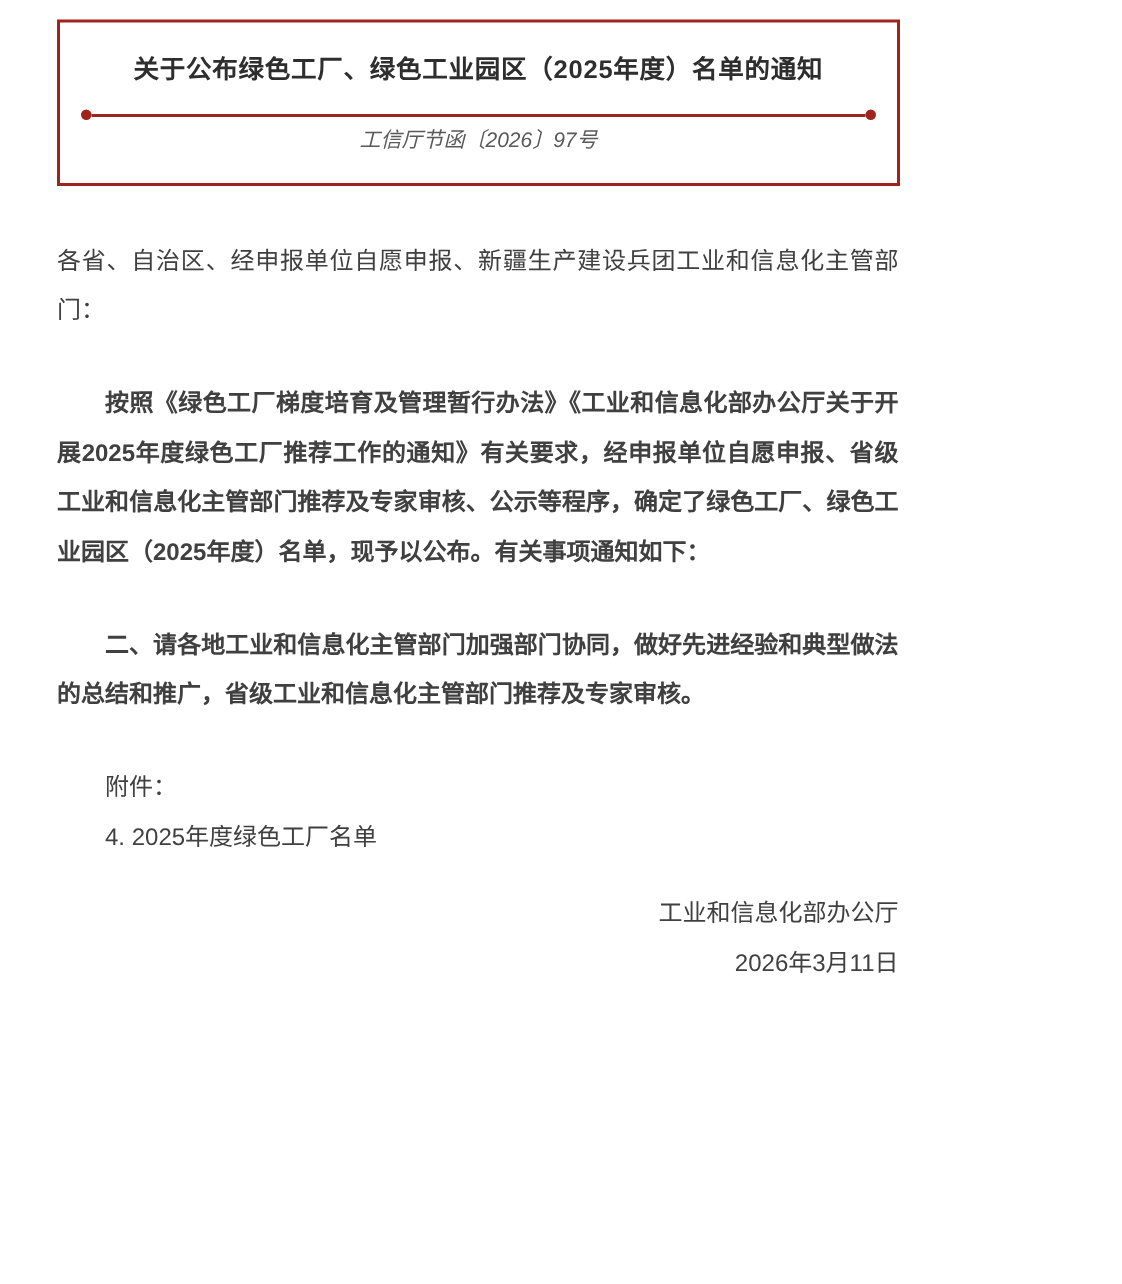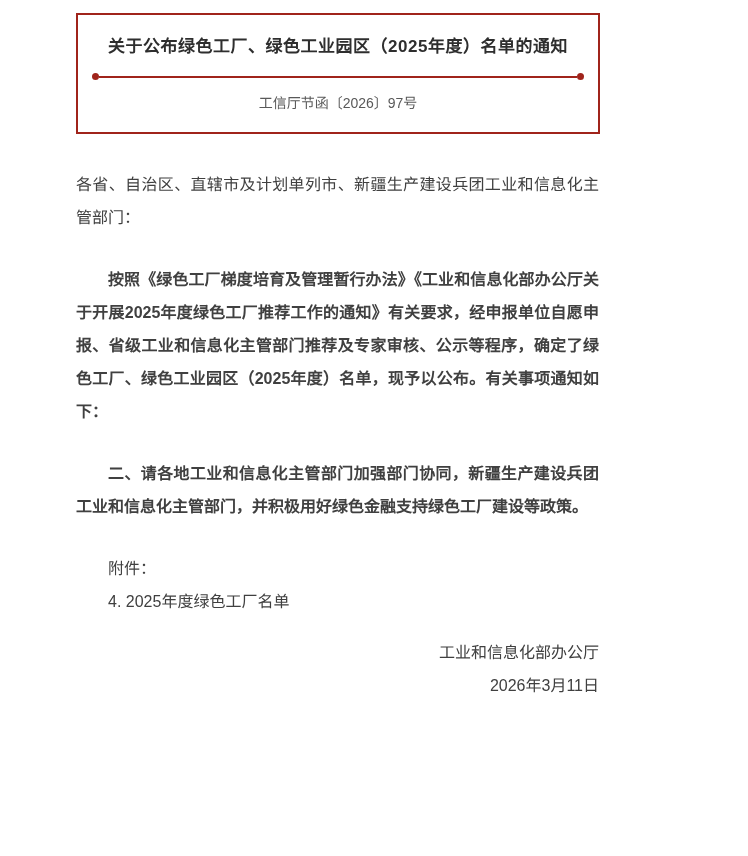--- a/index.html
+++ b/index.html
@@ -6,21 +6,20 @@
   html, body {
     background: #ffffff;
     font-family: "Liberation Sans", "DejaVu Sans", sans-serif;
   }
   .page {
     position: relative;
     width: 632px;
     height: 856px;
     background: #ffffff;
     overflow: hidden;
-    padding-left: 38px;
   }
   
   .header-box {
     margin: 13px 32px 0 38px;
     border: 2px solid #a0241b;
     padding: 20px 12px 20px 12px;
   }
   .doc-title {
     text-align: center;
     font-size: 17px;
@@ -43,22 +42,23 @@
   }
   .divider-line {
     flex: 1 1 auto;
     height: 2px;
     background: #a0241b;
   }
   .doc-number {
     text-align: center;
     font-size: 14px;
     color: #595959;
-    margin-top: 14px;
+    margin-top: 4px;
     line-height: 18px;
+    font-style: italic;
   }
   
   .content {
     padding: 34px 33px 0 38px;
     font-size: 16px;
     line-height: 33px;
     color: #404040;
     text-align: justify;
   }
   .content p { margin: 0 0 29px 0; }
@@ -90,26 +90,26 @@
     <div class="title-divider">
       <span class="divider-dot"></span>
       <span class="divider-line"></span>
       <span class="divider-dot"></span>
     </div>
     <div class="doc-number">工信厅节函〔2026〕97号</div>
   </div>
 
   <div class="content">
 
-    <p>各省、自治区、直辖市及计划单列市、新疆生产建设兵团工业和信息化主管部门：</p>
+    <p>各省、自治区、经申报单位自愿申报、新疆生产建设兵团工业和信息化主管部门：</p>
 
     <p class="para-indent">按照《绿色工厂梯度培育及管理暂行办法》《工业和信息化部办公厅关于开展2025年度绿色工厂推荐工作的通知》有关要求，经申报单位自愿申报、省级工业和信息化主管部门推荐及专家审核、公示等程序，确定了绿色工厂、绿色工业园区（2025年度）名单，现予以公布。有关事项通知如下：</p>
 
 
-    <p class="para-indent">二、请各地工业和信息化主管部门加强部门协同，新疆生产建设兵团工业和信息化主管部门，并积极用好绿色金融支持绿色工厂建设等政策。</p>
+    <p class="para-indent">二、请各地工业和信息化主管部门加强部门协同，做好先进经验和典型做法的总结和推广，省级工业和信息化主管部门推荐及专家审核。</p>
 
     <div class="attachments">
       <div class="attach-line">附件：</div>
       <div class="attach-line">4. 2025年度绿色工厂名单</div>
     </div>
 
     <div class="signature">
       <div>工业和信息化部办公厅</div>
       <div>2026年3月11日</div>
     </div>

